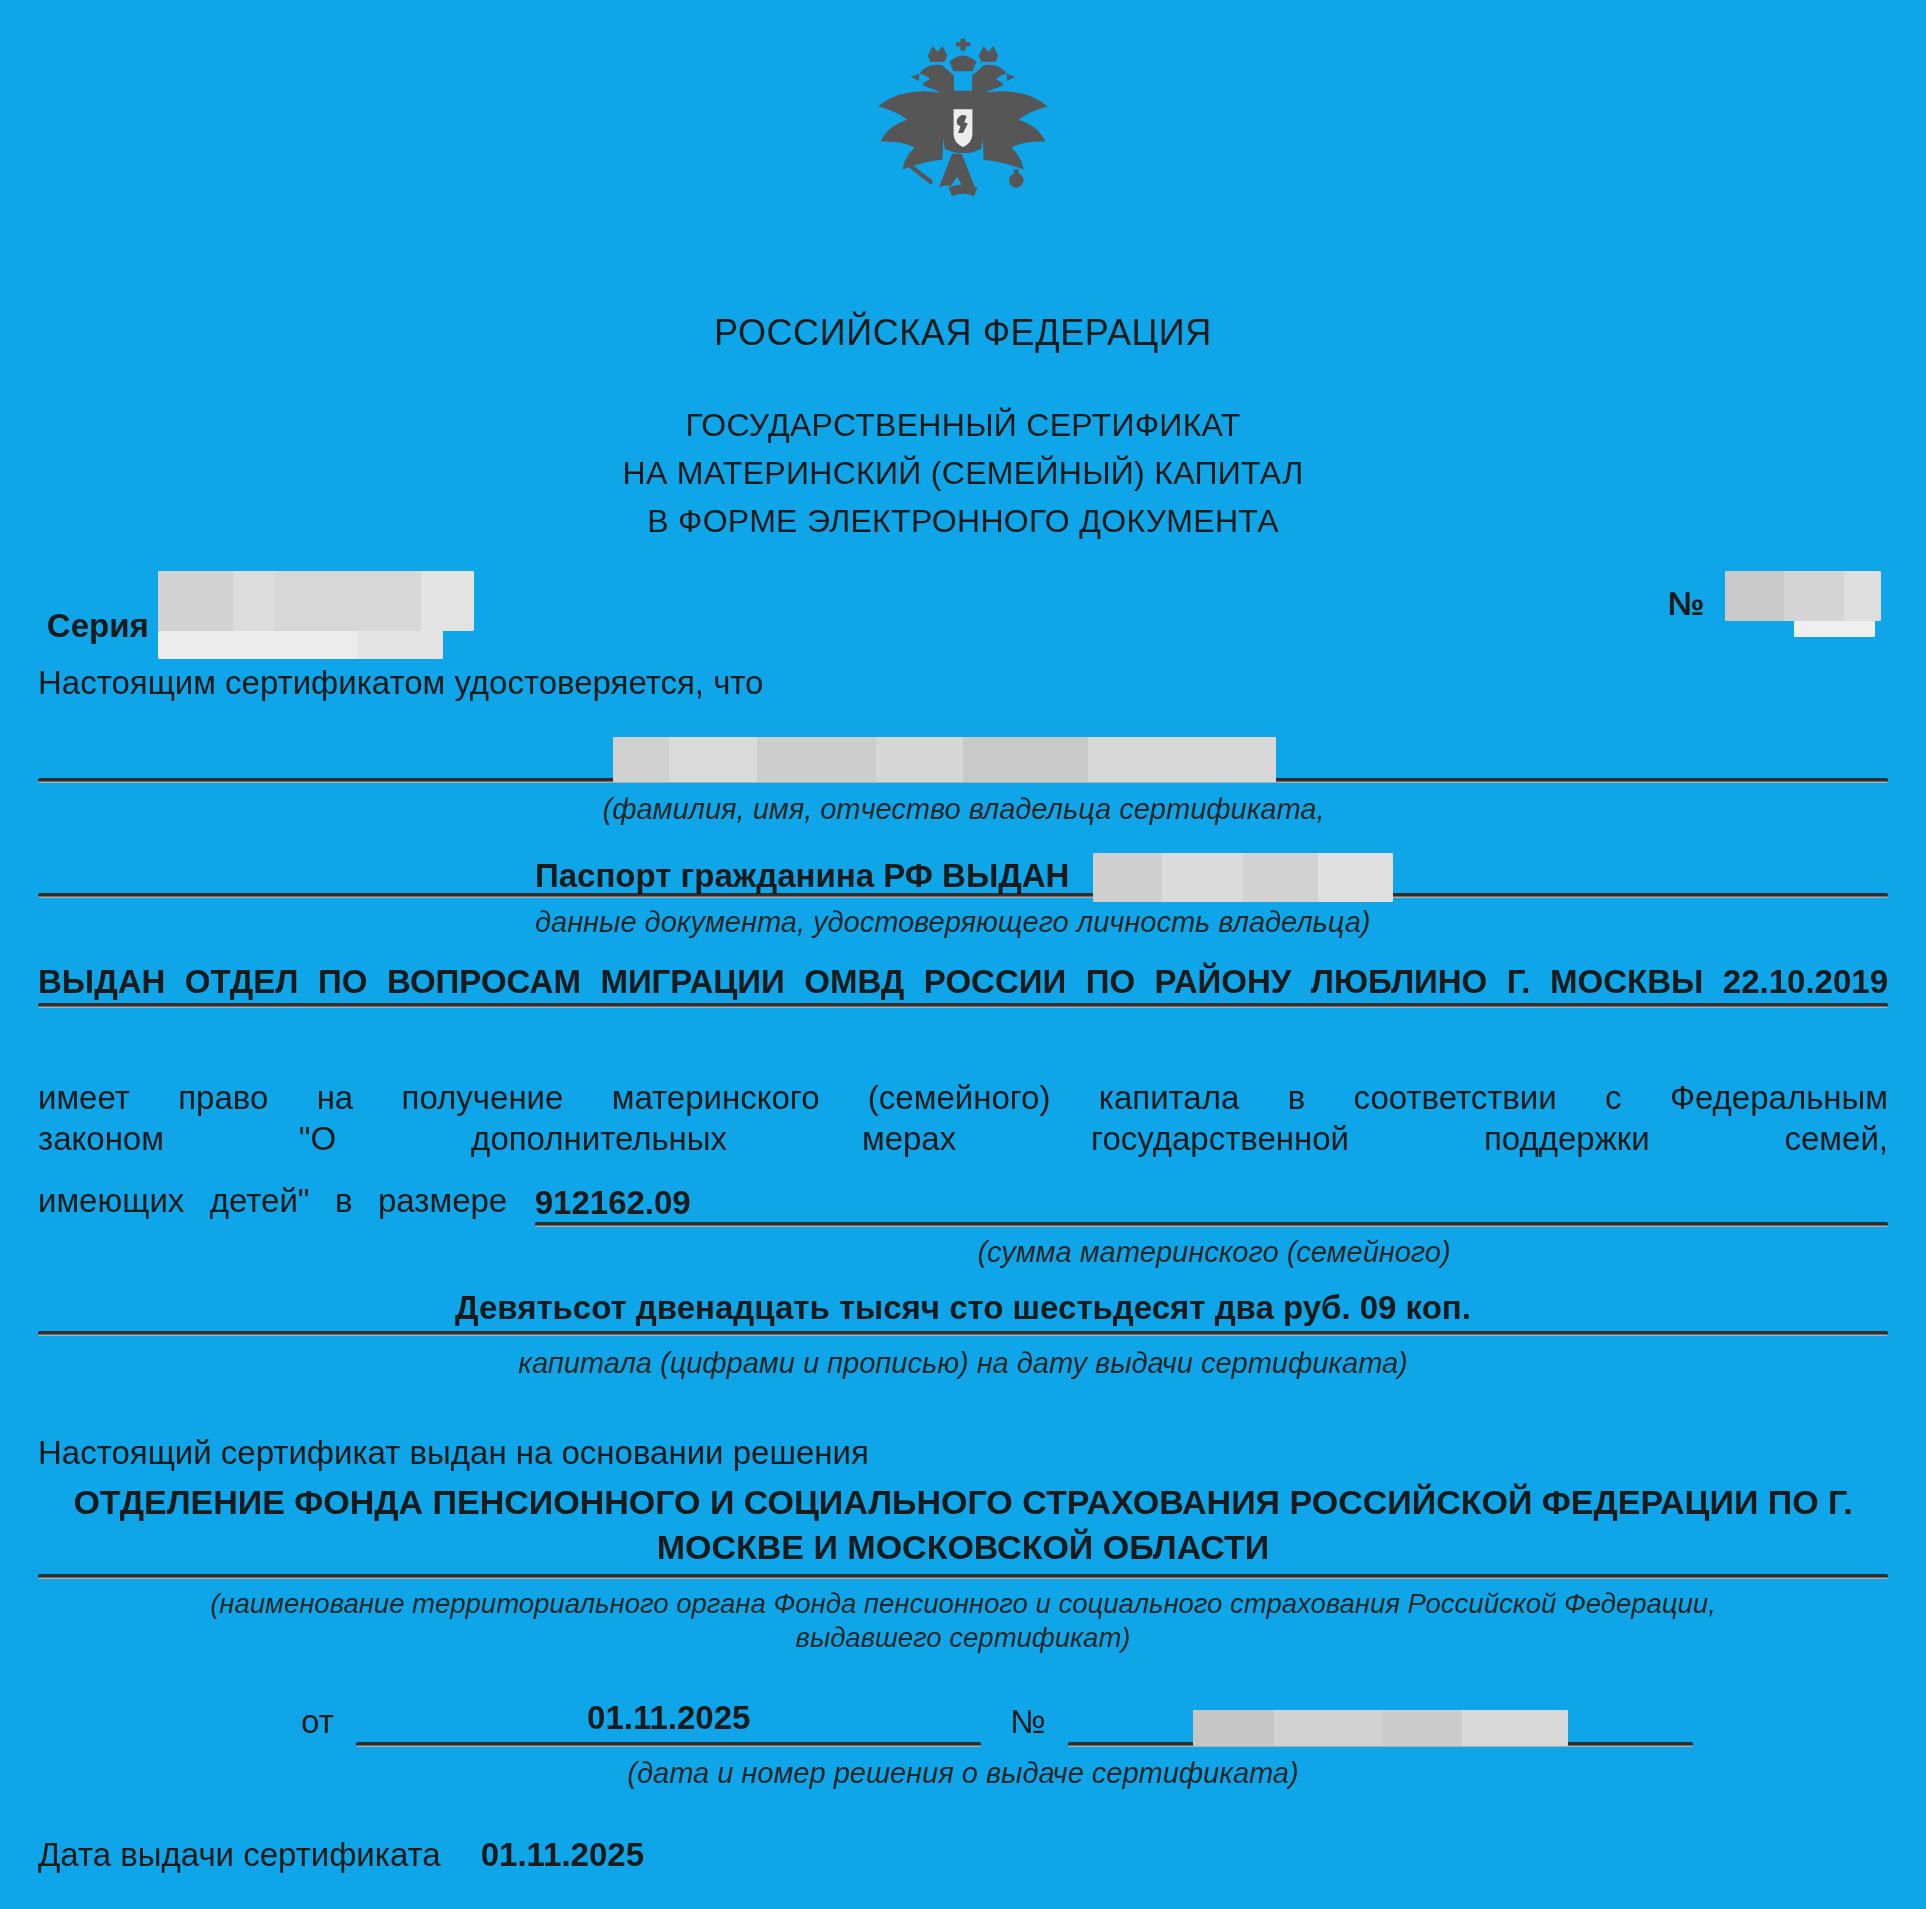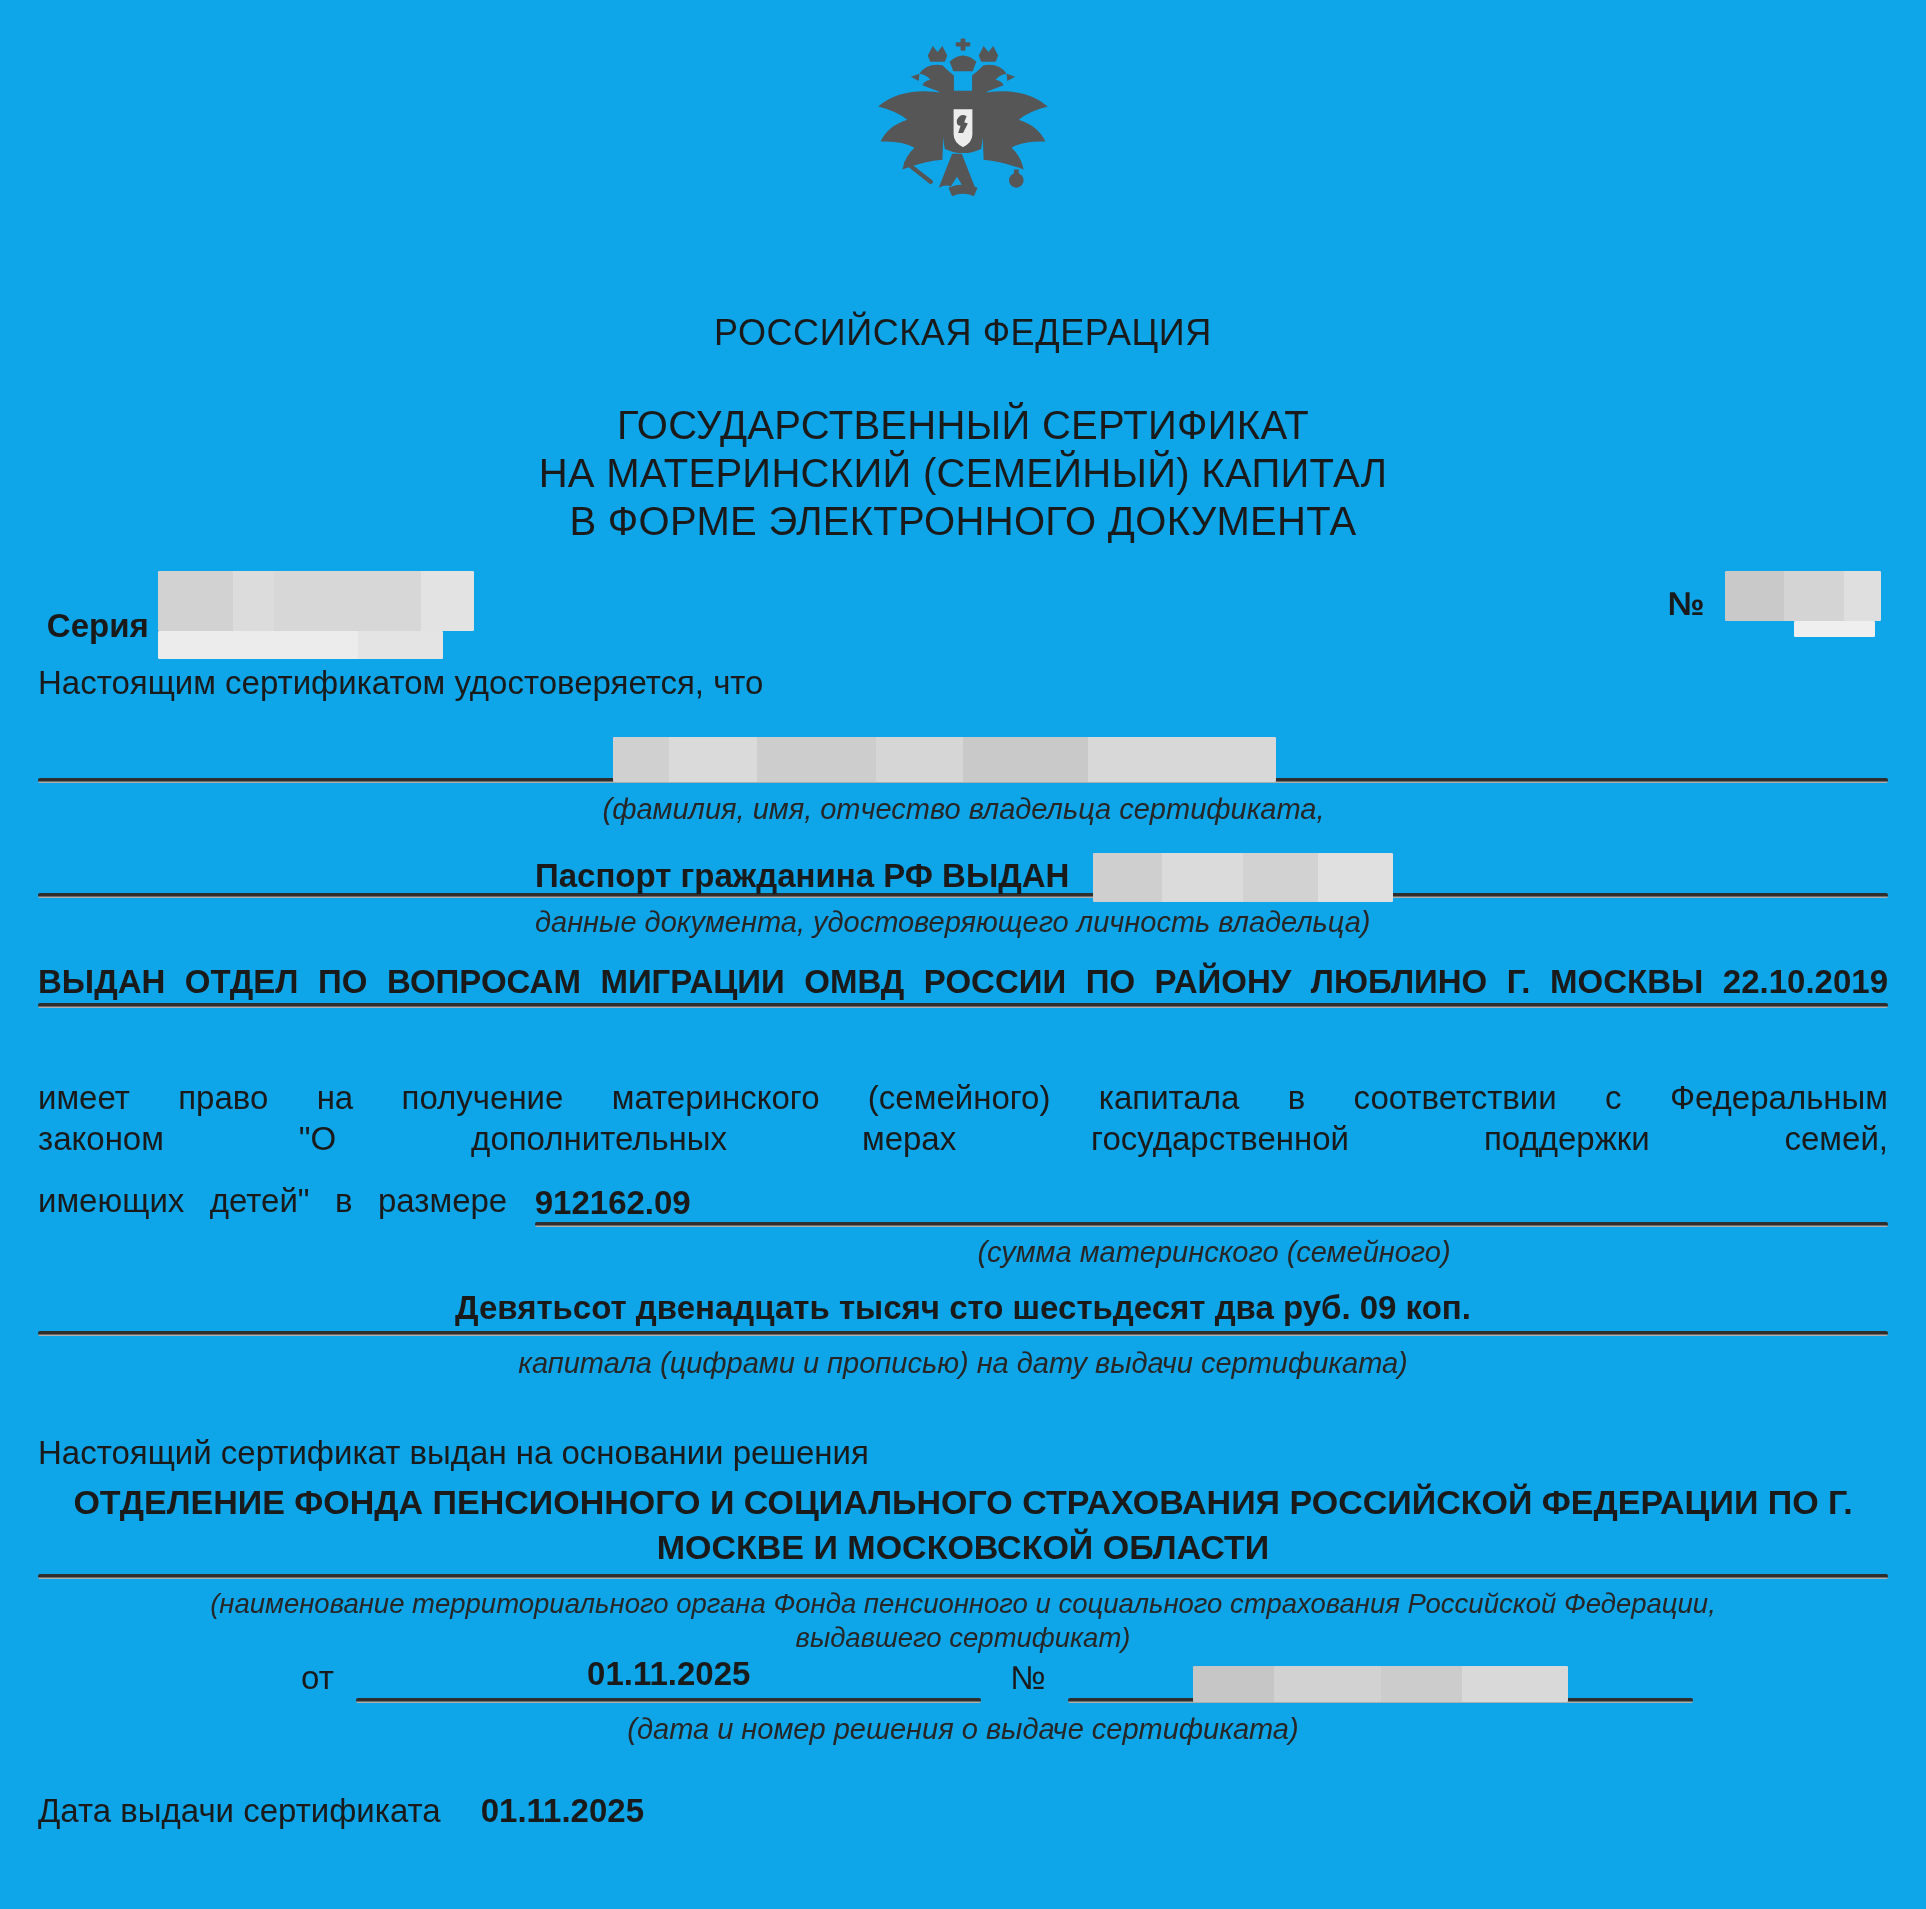--- a/index.html
+++ b/index.html
@@ -6,21 +6,21 @@
   .page{
     width:1926px;height:1909px;box-sizing:border-box;
     padding:33px 38px 0;background:#0ea5e9;position:relative;
     font-family:"Liberation Sans","DejaVu Sans",sans-serif;
     color:#1a1a1a;overflow:hidden;
   }
   
   .emblem{display:block;margin:0 auto;width:206px;height:216px;}
   
   .country{ text-align:center;font-size:36px;line-height:39px;margin-top:64px;letter-spacing:0.6px;}
-  .title{ text-align:center;font-size:40px;line-height:48px;margin-top:49px;letter-spacing:0.3px;}
+  .title{ text-align:center;font-size:32px;line-height:48px;margin-top:49px;letter-spacing:0.3px;}
   
   .rule{height:5px;border-radius:1.9px;
     background:linear-gradient(to bottom,#2e2e2e 0%,#2e2e2e 55%,#8e8e8e 78%,#c9c9c9 100%);}
   
   .redact{border-radius:1.3px;}
   .r-series-top{width:316px;height:60px;
     background:repeating-linear-gradient(90deg,#d2d2d2 0 75px,#dcdcdc 75px 116px,#d7d7d7 116px 263px,#e3e3e3 263px 316px);}
   .r-series-bot{width:285px;height:27.5px;
     background:repeating-linear-gradient(90deg,#ececec 0 200px,#e4e4e4 200px 285px);}
   .r-number-top{width:156px;height:50px;
@@ -61,21 +61,21 @@
   .amount-value{text-align:center;font-weight:700;font-size:33px;}
   .amount-cap{margin-top:8.8px;margin-left:532px;width:1288px;text-align:center;}
   .amount-words{text-align:center;font-weight:700;font-size:33px;margin-top:20px;}
   .words-rule{margin-top:3.8px;}
   .words-cap{margin-top:11.3px;text-align:center;}
   
   .basis{font-size:33px;margin-top:54px;}
   .authority{font-weight:700;font-size:34px;text-align:center;line-height:45px;margin-top:8px;}
   .authority-rule{margin-top:3.8px;}
   .auth-cap{font-style:italic;font-size:27.5px;text-align:center;line-height:34px;margin-top:8px;color:#262626;}
-  .decision-row{display:flex;align-items:flex-end;margin-left:263px;font-size:33px;}
+  .decision-row{display:flex;align-items:flex-end;margin-top:44px;margin-left:263px;font-size:33px;}
   .from-label{padding-bottom:6.3px;}
   .dfield{width:625px;margin-left:22.5px;}
   .dval{display:block;text-align:center;font-weight:700;padding-bottom:5px;}
   .num-label{margin-left:29px;padding-bottom:6.3px;}
   .dfield .r-decision{margin:0 auto -3.8px;position:relative;}
   .decision-cap{margin-top:10px;text-align:center;}
   
   .bottom-row{display:flex;gap:40px;margin-top:46px;font-size:33px;align-items:baseline;}
   .bottom-date{font-weight:700;}
 </style>

